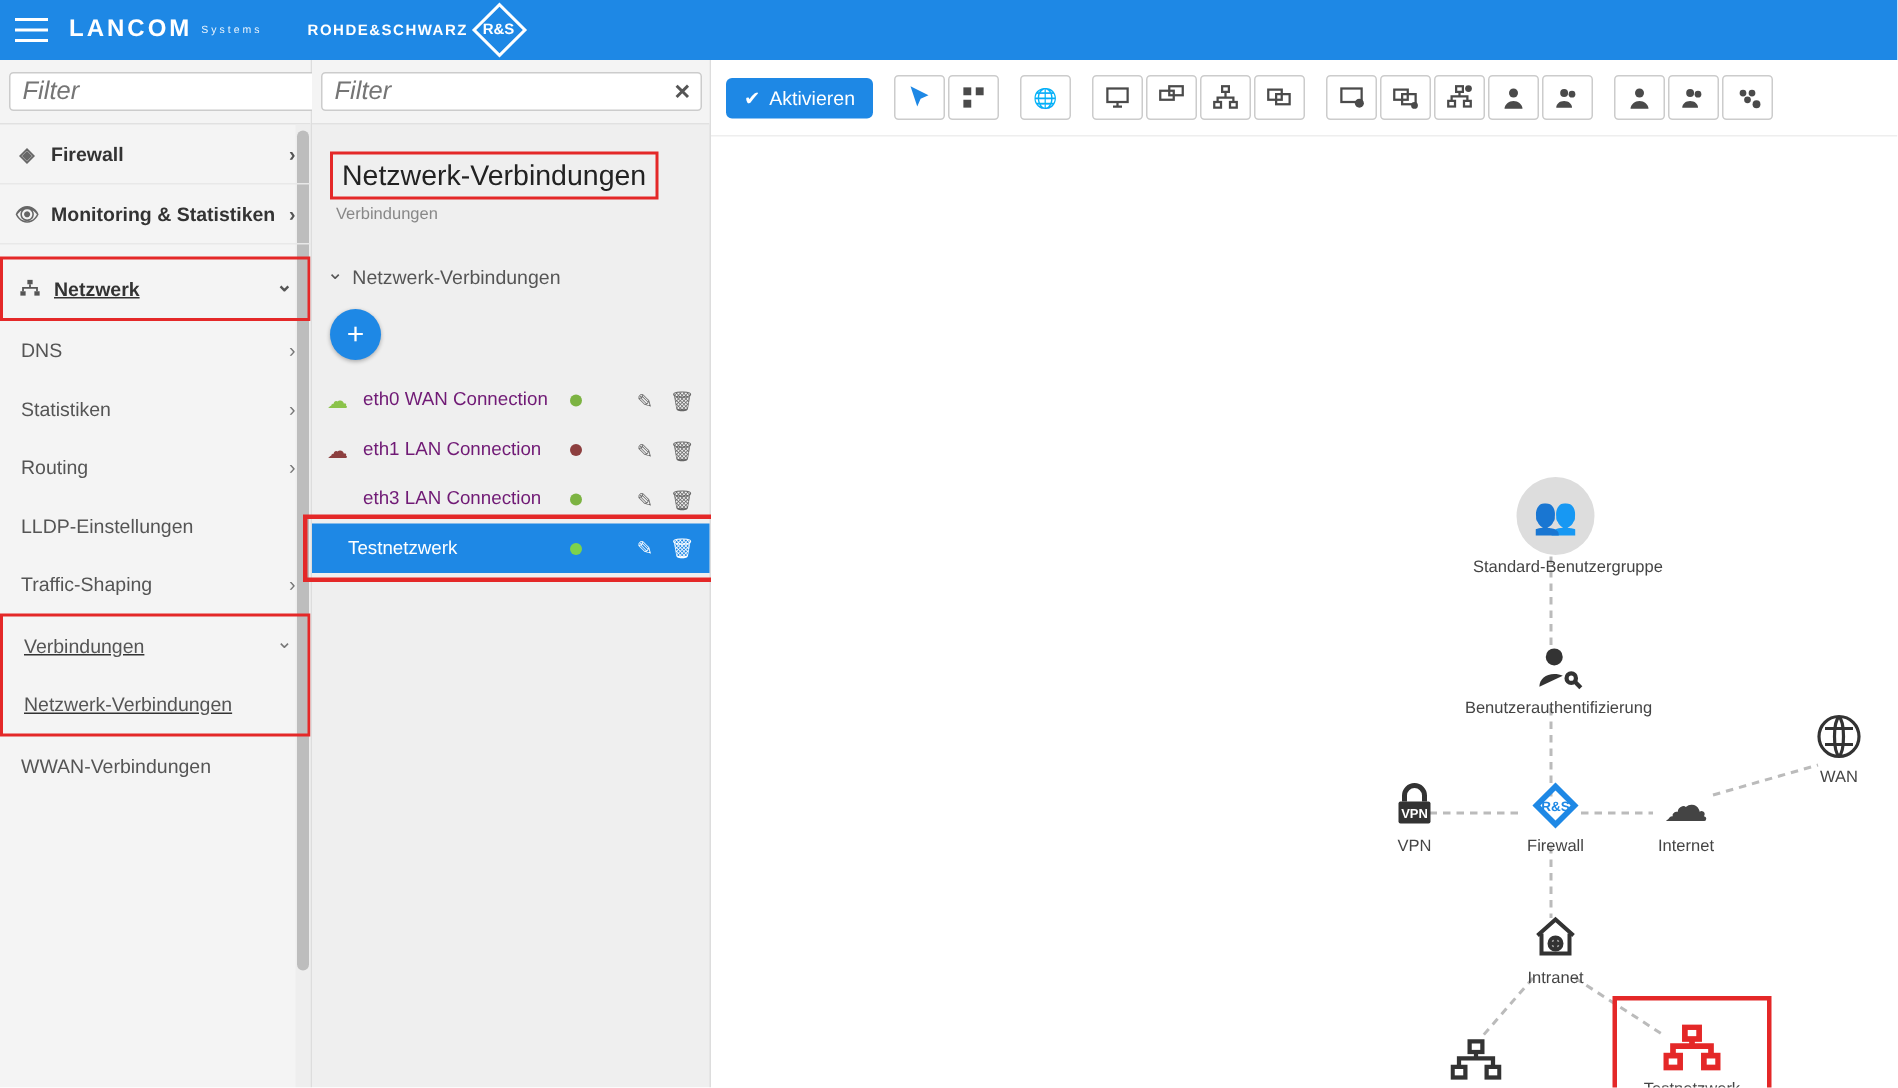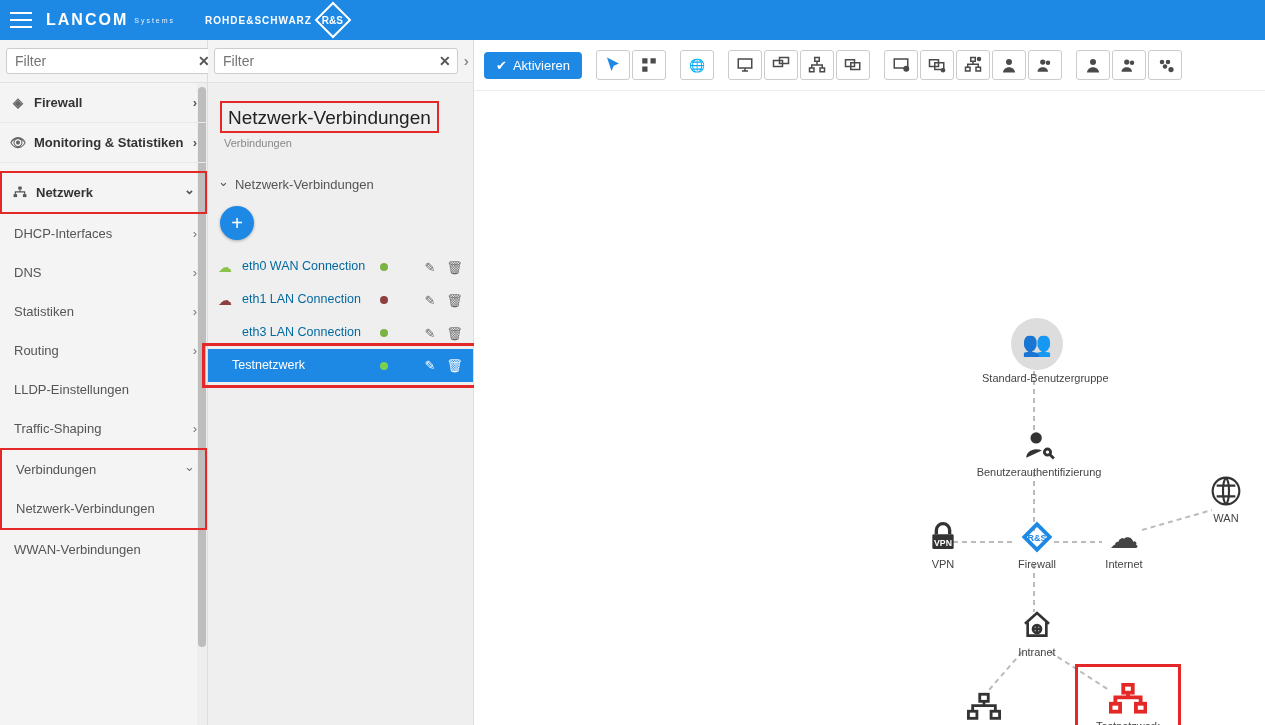--- a/index.html
+++ b/index.html
@@ -17,50 +17,50 @@
   .rs-diamond span { transform:rotate(-45deg); font-size:10px; font-weight:700;}
 
   
   .main { display:flex; height:calc(100% - 40px); }
   .col1 { width:208px; background:#f4f4f4; border-right:1px solid #ddd; display:flex; flex-direction:column; position:relative;}
   .col2 { width:266px; background:#efefef; border-right:1px solid #ddd; display:flex; flex-direction:column;}
   .col3 { flex:1; background:#fff; position:relative; }
 
   .filter-row { display:flex; align-items:center; gap:4px; padding:8px 6px; background:#f4f4f4; border-bottom:1px solid #e1e1e1;}
   .filter-box { flex:1; display:flex; align-items:center; background:#fff; border:1px solid #ccc; border-radius:3px; padding:2px 6px; height:26px;}
-  .filter-box input { flex:1; border:none; outline:none; font-size:14px; color:#4c1d95; background:transparent;}
+  .filter-box input { flex:1; border:none; outline:none; font-size:17px; color:#4c1d95; background:transparent;font-style:italic;}
   .clear-x { color:#555; font-size:14px; cursor:pointer; font-weight:bold;}
   .vchev { display:flex; flex-direction:column; color:#888; font-size:8px; line-height:7px; cursor:pointer; padding:0 2px;}
   .hchev { color:#888; font-size:14px; cursor:pointer; padding:0 2px; letter-spacing:-4px;}
 
   
   .nav-scroll { flex:1; overflow-y:auto; position:relative;}
   .nav-group { display:flex; align-items:center; padding:12px 10px; border-bottom:1px solid #e8e8e8; font-weight:600; cursor:pointer; color:#333; position:relative;}
   .nav-group .chev { margin-left:auto; color:#555;}
   .nav-sub { padding:12px 10px 12px 14px; color:#555; cursor:pointer; display:flex; align-items:center; font-size:13px;}
   .nav-sub .chev { margin-left:auto; color:#777;}
   .nav-sub.level2 { padding-left:14px; }
   .icon-sm { margin-right:8px; color:#666; display:inline-flex; width:16px; justify-content:center;}
-  .highlight-box { border:2px solid #e42828; position:relative; z-index:3;}
+  .highlight-box { border:2px solid #e42828; position:relative; z-index:3;text-decoration:underline;}
   .scrollbar-fake { position:absolute; right:0; top:0; bottom:0; width:10px; background:#eee;}
   .scrollbar-thumb { position:absolute; right:1px; width:8px; background:#bdbdbd; border-radius:4px;}
 
   
   .mid-head { padding:4px 12px 10px 12px; }
   .mid-title-wrap { display:inline-block; border:2px solid #e42828; padding:4px 6px 2px 6px;}
   .mid-title { font-size:19px; color:#222;}
   .mid-sub { font-size:11px; color:#888; margin-top:4px; padding-left:4px;}
   .mid-section-head { display:flex; align-items:center; padding:4px 10px; color:#555; font-size:13px; margin-top:14px; margin-bottom:6px;}
   .mid-section-head .chev { margin-right:6px; color:#555;}
   .add-btn { width:34px; height:34px; border-radius:50%; background:#1e88e5; color:#fff; display:flex; align-items:center; justify-content:center; font-size:20px; margin:4px 12px 10px 12px; cursor:pointer; box-shadow:0 1px 3px rgba(0,0,0,.3);}
   .conn-list {}
   .conn-item { display:flex; align-items:center; padding:8px 10px 8px 10px; gap:8px; position:relative; border-top:1px solid transparent;}
   .conn-item .cloud { color:#8bc34a; font-size:14px; width:16px;}
   .conn-item.dark .cloud { color:#8d3f3f; }
-  .conn-item .label { flex:1; font-size:12.5px; color:#0369a1; line-height:1.25;}
+  .conn-item .label { flex:1; font-size:12.5px; color:#701a75; line-height:1.25;}
   .status-dot { width:8px; height:8px; border-radius:50%; background:#7cb342; margin-right:26px;}
   .status-dot.red { background:#8d3f3f; }
   .edit-ic, .del-ic { color:#666; cursor:pointer; font-size:13px; margin-left:3px;}
   .conn-item.selected { background:#1e88e5; color:#fff;}
   .conn-item.selected .label, .conn-item.selected .edit-ic, .conn-item.selected .del-ic { color:#fff;}
   .conn-item.selected .status-dot { background:#7cd24c;}
 
   
   .toolbar { display:flex; align-items:center; gap:6px; padding:10px 10px; border-bottom:1px solid #eee;}
   .activate-btn { background:#1e88e5; color:#fff; border:none; border-radius:4px; padding:6px 12px; font-size:13px; display:flex; align-items:center; gap:6px; cursor:pointer;}
@@ -140,24 +140,20 @@
                 <rect x="17" y="14" width="6" height="5"></rect>
                 <path d="M12 6v4M4 14v-4h16v4" stroke="#555" stroke-width="2" fill="none"></path>
               </svg>
           </span>
           <span>Netzwerk</span>
           <span class="chev down"></span>
         </div>
       </div>
 
       <div class="nav-sub">
-          <span>DHCP-Interfaces</span>
-          <span class="chev"></span>
-        </div>
-      <div class="nav-sub">
           <span>DNS</span>
           <span class="chev"></span>
         </div>
       <div class="nav-sub">
           <span>Statistiken</span>
           <span class="chev"></span>
         </div>
       <div class="nav-sub">
           <span>Routing</span>
           <span class="chev"></span>

